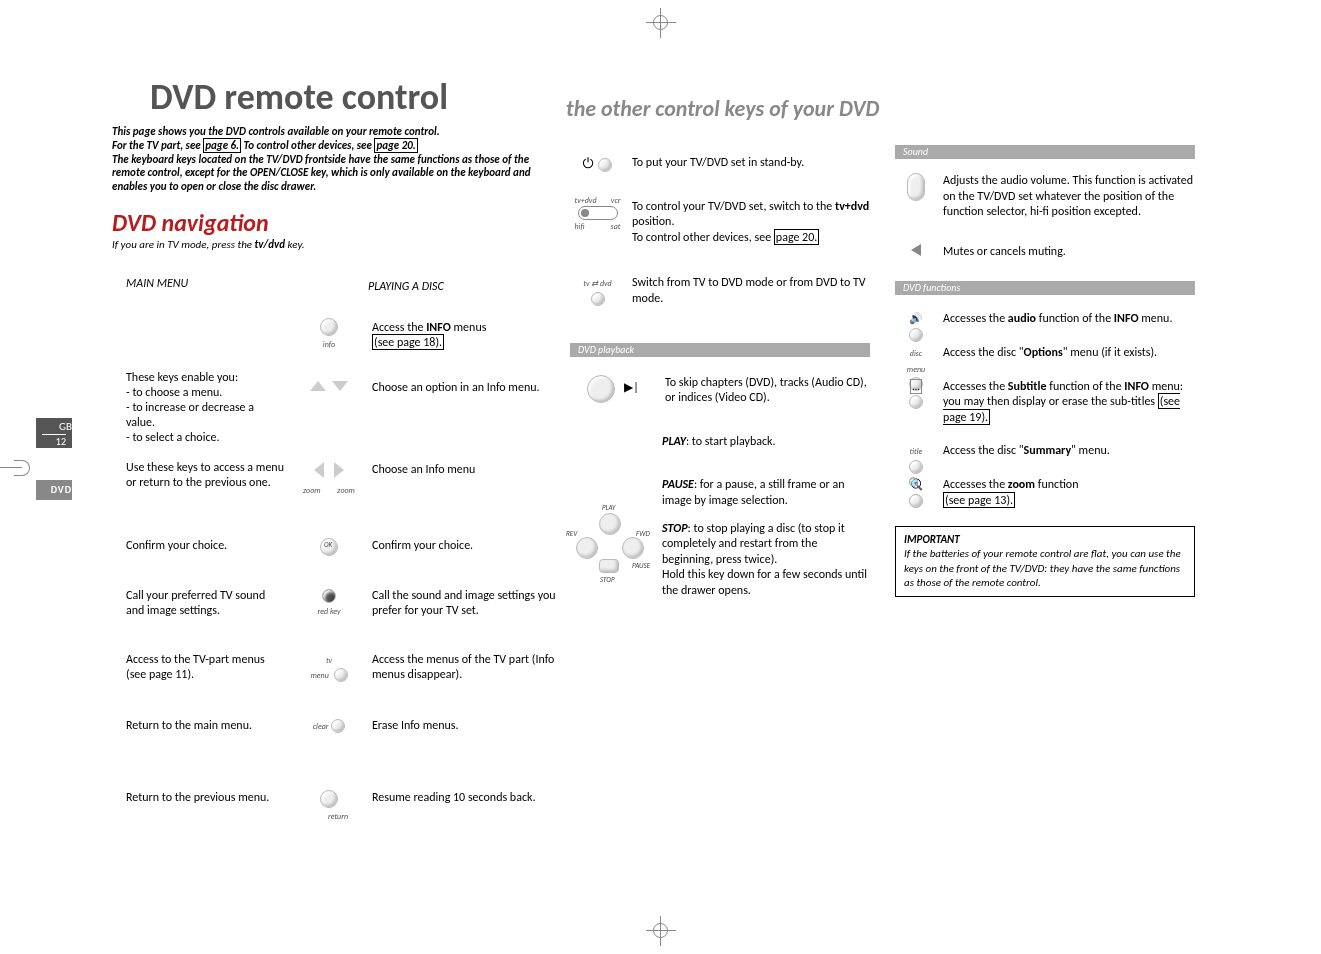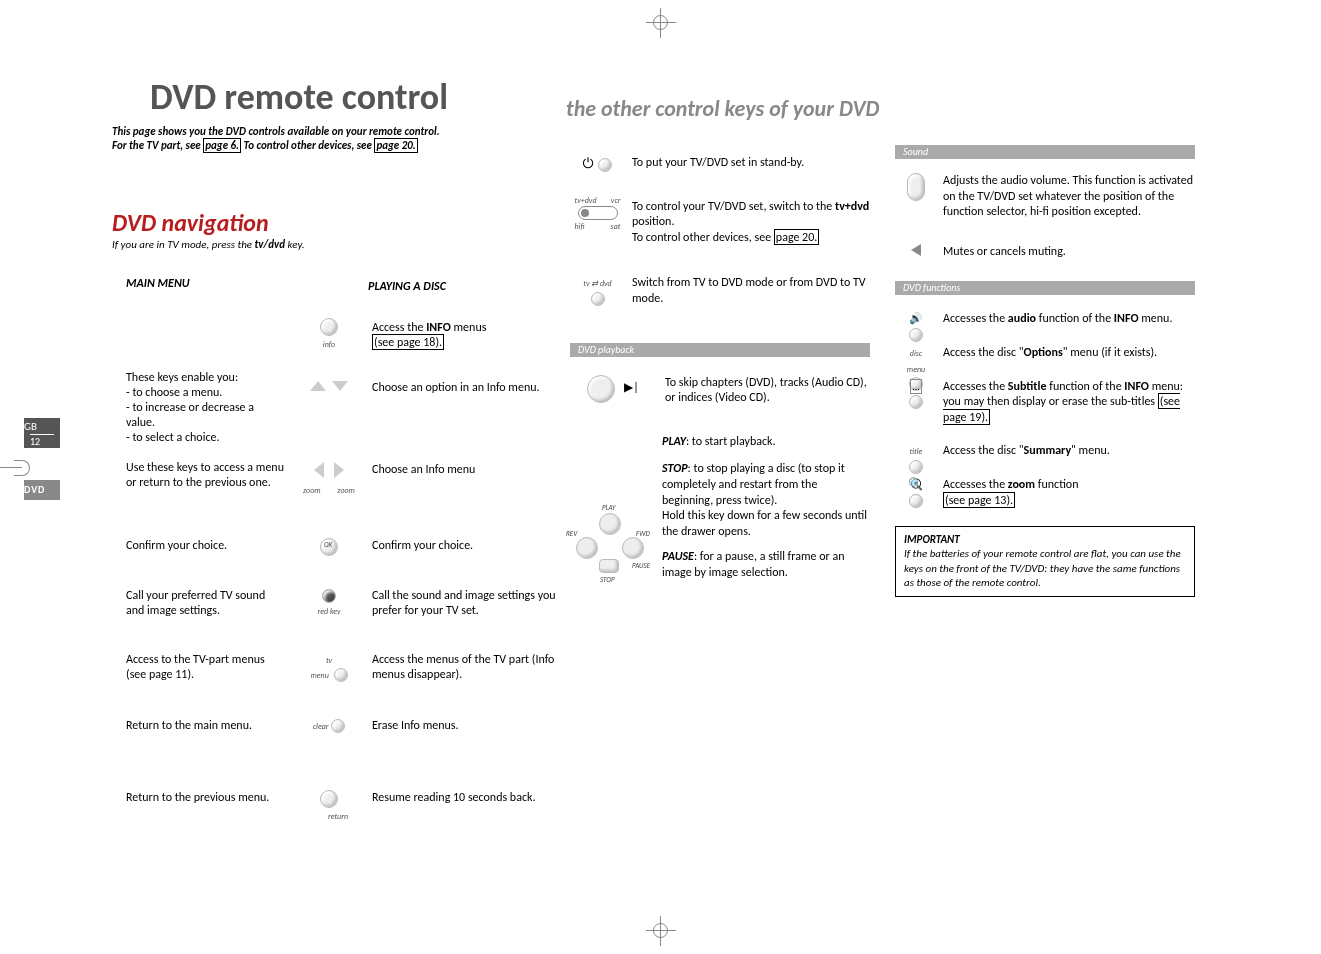--- a/index.html
+++ b/index.html
@@ -31,22 +31,22 @@
   }
   .cropmark-top::after, .cropmark-bottom::after {
     content: ""; position: absolute; left: 0; top: 14px; width: 30px; height: 1px; background:#888;
   }
   .cropmark-top .circ, .cropmark-bottom .circ {
     position:absolute; left:7px; top:7px; width:15px; height:15px; border:1px solid #888; border-radius:50%;
   }
 
   
   .side-tab {
-    position: absolute; left: 24px;
-    font-size: 11px; text-align: left;
+    position: absolute; left: 36px;
+    font-size: 11px; text-align: right;
     color: #fff;
   }
   .side-tab.gb { top: 418px; width: 36px; height: 30px; background: #555; padding-top:2px; }
   .side-tab.gb .line { display:block; border-top:1px solid #fff; margin:1px 6px 0 6px; font-size:10px; }
   .side-tab.dvd { top: 480px; width:36px; height:20px; background:#888; font-size:10px; padding-top:3px; font-weight:bold; letter-spacing:1px;}
   .side-notch {
     position:absolute; left:0; top:455px; width:28px; height:26px;
   }
   .side-notch::before {
     content:""; position:absolute; left:0; top:12px; width:22px; height:1px; background:#888;
@@ -75,21 +75,21 @@
     position:absolute; left:112px; top:208px;
     font-size:24px; font-weight:bold; font-style:italic; color:#b91c1c;
   }
   .dvd-nav-sub {
     position:absolute; left:112px; top:238px;
     font-size:11px; font-style:italic;
   }
 
   
   .col-head {
-    font-size:12px; font-weight:bold; font-style:italic;
+    font-size:12px; font-weight:normal; font-style:italic;
   }
   .col-head.main { position:absolute; left:126px; top:276px; }
   .col-head.play { position:absolute; left:368px; top:279px; }
 
   
   .row { position:absolute; font-size:12px; line-height:1.25; }
   .row .lcell { position:absolute; left:0; width:158px; }
   .row .icell { position:absolute; left:163px; width:80px; text-align:center; }
   .row .rcell { position:absolute; left:246px; width:185px; }
 
@@ -171,20 +171,21 @@
   <div class="side-tab dvd">
     <span>DVD</span>
   </div>
 
   <div class="title-main">DVD remote control</div>
   <div class="subtitle-right">the other control keys of your DVD</div>
 
   <div class="intro">
     <span>This page shows you the DVD controls available on your remote control.</span><br>
     <span>For the TV part, see </span><span class="boxed">page 6.</span><span> To control other devices, see </span><span class="boxed">page 20.</span><br>
+    <span>The keyboard keys located on the TV/DVD frontside have the same functions as those of the remote control, except for the OPEN/CLOSE key, which is only available on the keyboard and enables you to open or close the disc drawer.</span>
   </div>
 
   <div class="dvd-nav-h">DVD navigation</div>
   <div class="dvd-nav-sub">
     <span>If you are in TV mode, press the </span><b>tv/dvd</b><span> key.</span>
   </div>
 
   <div class="col-head main">MAIN MENU</div>
   <div class="col-head play">PLAYING A DISC</div>
 
@@ -338,33 +339,33 @@
           <span class="cbtn" style="left:6px;top:26px;"></span>
           <span class="cbtn" style="left:52px;top:26px;"></span>
           <span class="lbl" style="left:66px;top:18px;">FWD</span>
           <span class="cbtn" style="left:29px;top:48px;width:20px;height:14px;border-radius:4px;"></span>
           <span class="lbl" style="left:62px;top:50px;">PAUSE</span>
           <span class="lbl" style="left:30px;top:64px;">STOP</span>
         </div>
       </div>
     </div>
 
+    <div class="mrow">
+      <div class="mtext" style="margin-left:92px;">
+        <b class="ital">PAUSE</b><span>: for a pause, a still frame or an image by image selection.</span>
+      </div>
+    </div>
+
     <div class="mrow" style="margin-top:-16px; margin-bottom:10px;">
       <div class="mtext" style="margin-left:92px;">
         <b class="ital">STOP</b><span>: to stop playing a disc (to stop it completely and restart from the beginning, press twice).</span><br>
         <span>Hold this key down for a few seconds until the drawer opens.</span>
       </div>
     </div>
 
-    <div class="mrow">
-      <div class="mtext" style="margin-left:92px;">
-        <b class="ital">PAUSE</b><span>: for a pause, a still frame or an image by image selection.</span>
-      </div>
-    </div>
-
   </div>
 
   <div class="right">
 
     <div class="section-bar">Sound</div>
 
     <div class="rrow" style="margin-top:14px;">
       <div class="ricon">
         <span class="circle-btn" style="height:28px;border-radius:10px;"></span>
       </div>

